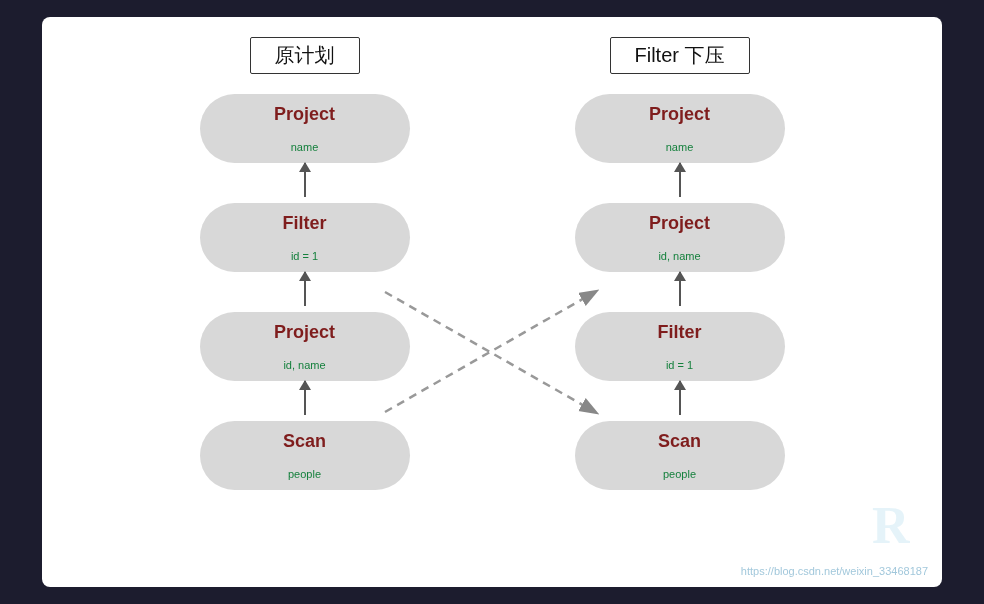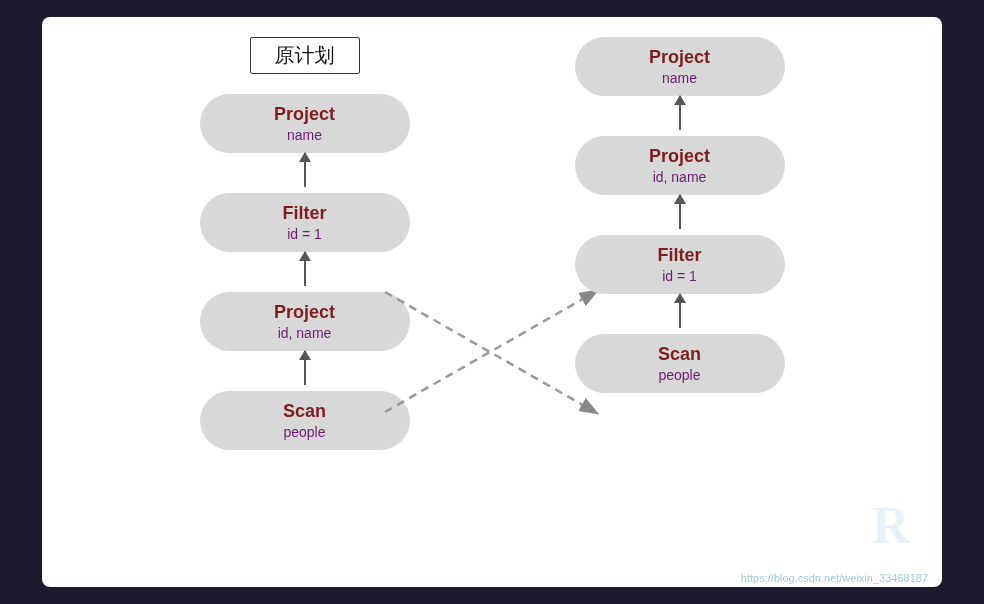--- a/index.html
+++ b/index.html
@@ -66,23 +66,23 @@
       position: relative;
     }
 
     .node .title {
       font-weight: bold;
       font-size: 18px;
       color: #7f1d1d;
     }
 
     .node .subtitle {
-      font-size: 14px;
-      color: #701a75;
-      margin-top: 2px;
+      font-size: 11px;
+      color: #15803d;
+      margin-top: 16px;
     }
 
     .arrow-container {
       width: 210px;
       display: flex;
       justify-content: center;
       height: 40px;
       position: relative;
     }
 
@@ -122,21 +122,21 @@
       position: absolute;
       top: 0;
       left: 0;
       width: 100%;
       height: 100%;
       pointer-events: none;
     }
 
     .watermark {
       position: absolute;
-      bottom: 3px;
+      bottom: 10px;
       right: 14px;
       font-size: 11px;
       color: #7ab0cc;
       opacity: 0.7;
     }
 
     .watermark-logo {
       position: absolute;
       bottom: 30px;
       right: 20px;
@@ -194,20 +194,21 @@
             <path d="M0,0 L0,6 L8,3 z" fill="#888"></path>
           </marker>
         </defs>
 
         <line x1="210" y1="195" x2="420" y2="315" stroke="#999" stroke-width="2.5" stroke-dasharray="8,6" marker-end="url(#arrow1)"></line>
 
         <line x1="210" y1="315" x2="420" y2="195" stroke="#999" stroke-width="2.5" stroke-dasharray="8,6" marker-end="url(#arrow2)"></line>
       </svg>
 
       <div class="column">
+        <div class="column-title">Filter 下压</div>
 
         <div class="node">
           <div class="title">Project</div>
           <div class="subtitle">name</div>
         </div>
         <div class="arrow-container">
           <div class="arrow-up"></div>
         </div>
 
         <div class="node">

